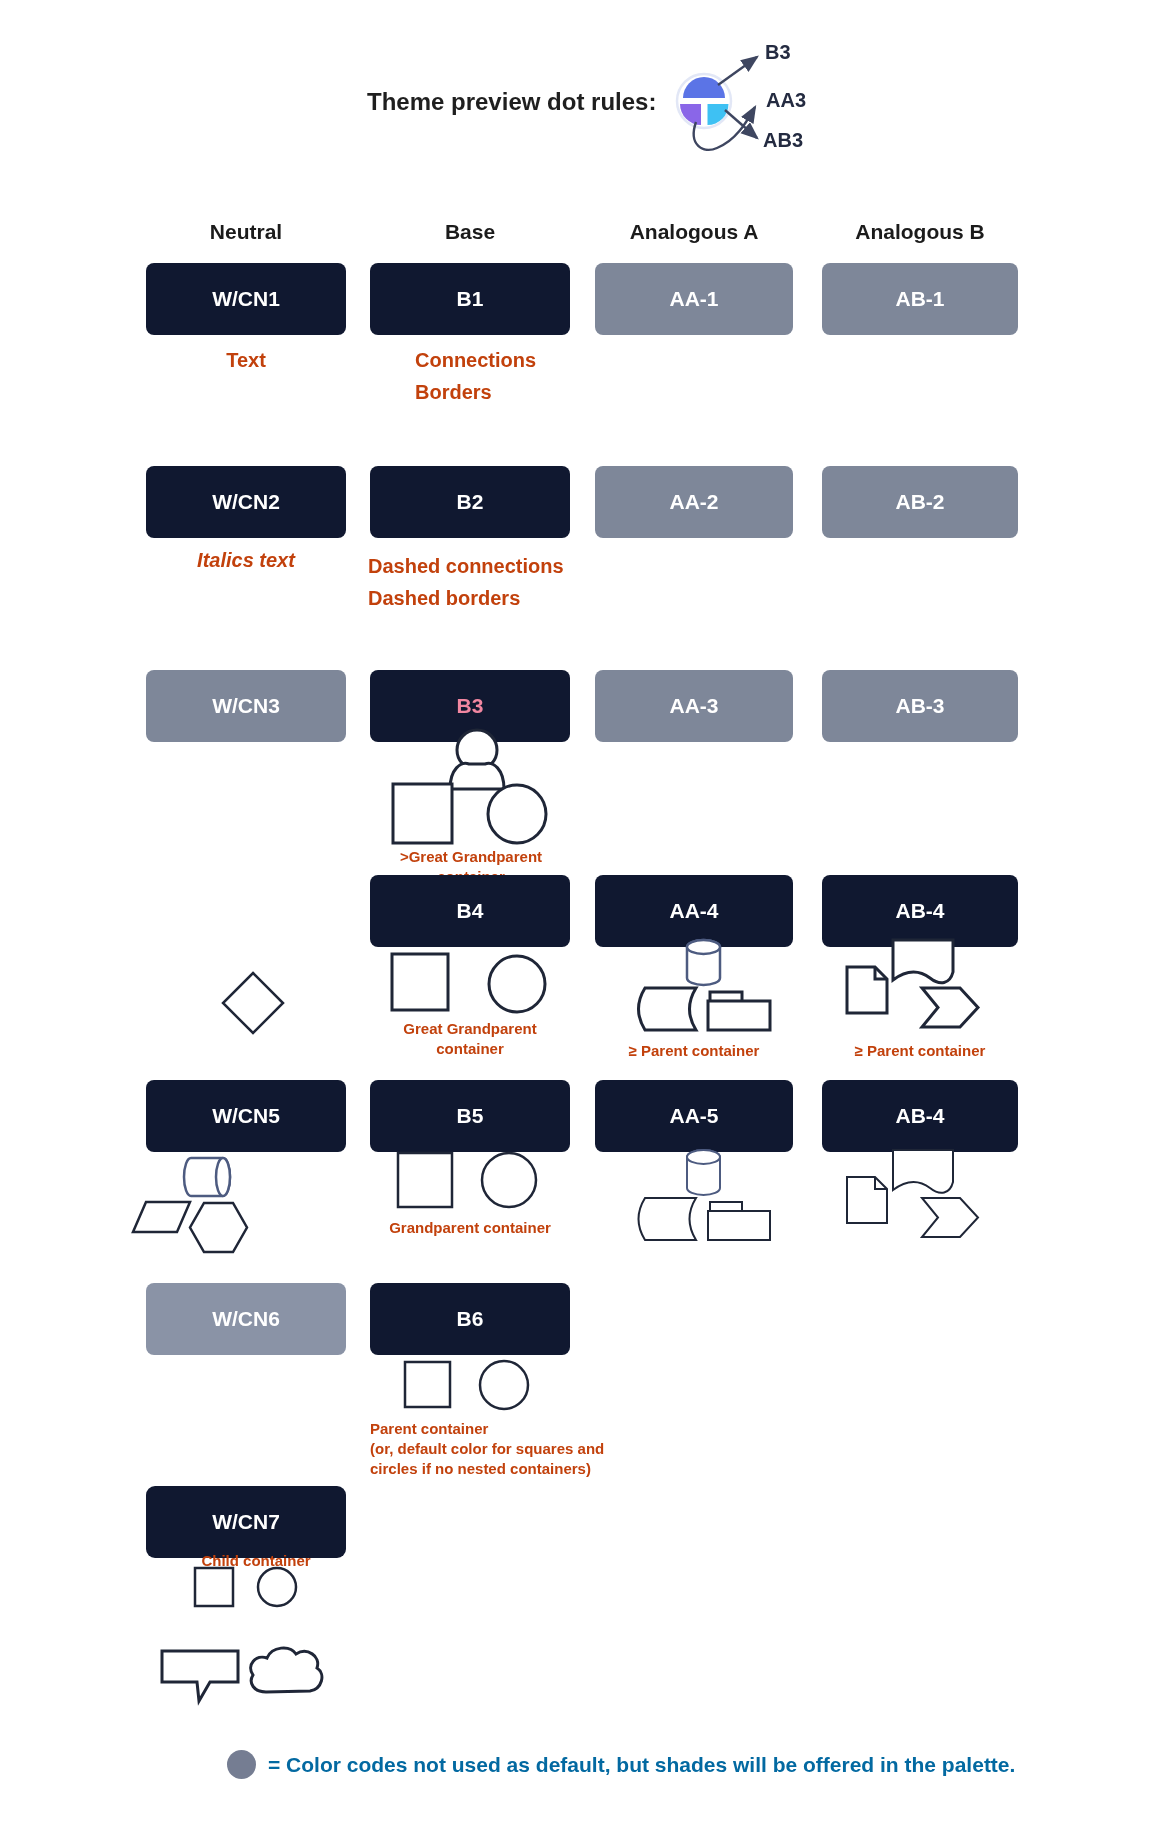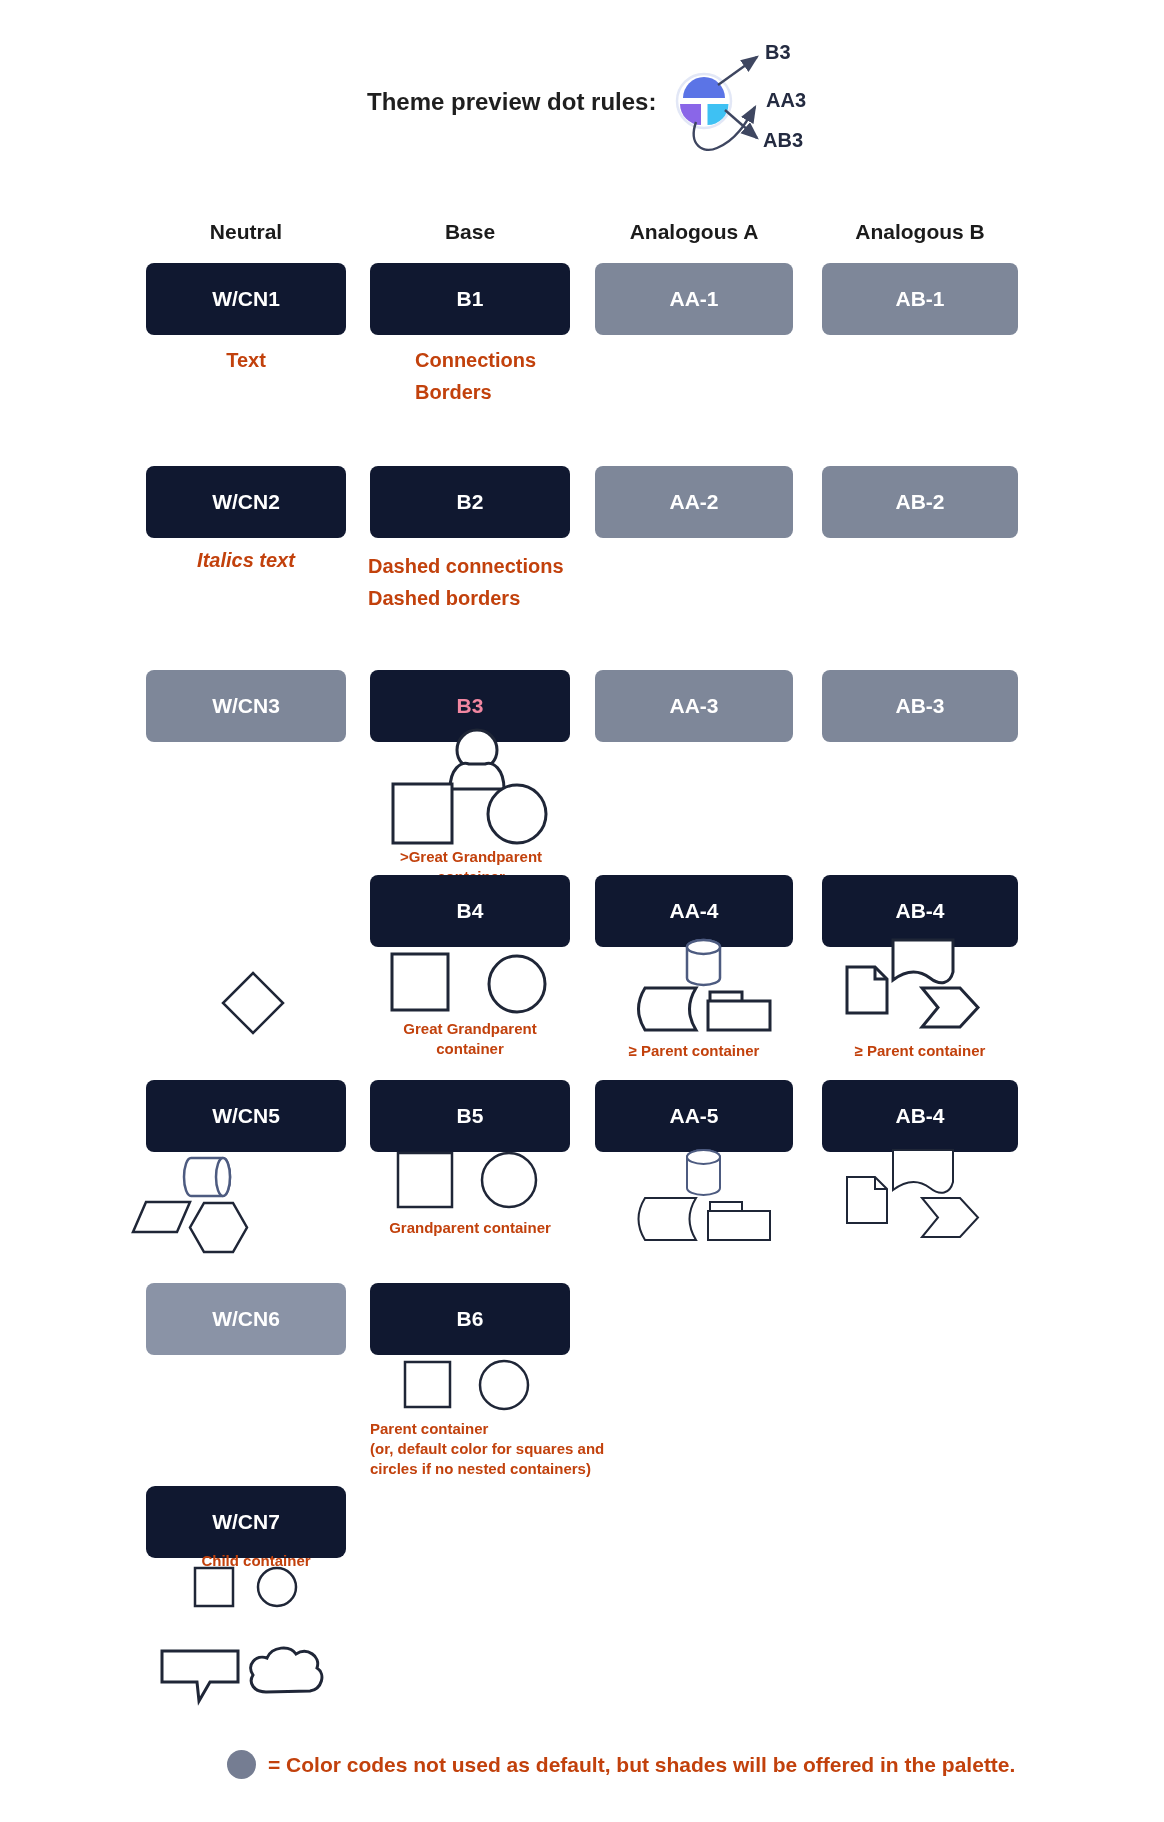--- a/index.html
+++ b/index.html
@@ -34,21 +34,21 @@
   .cyl2{fill:#fff;stroke:var(--cylinder-stroke,#4d5b80);stroke-width:2px;}
   .arrow{stroke:var(--arrow,#3e4660);stroke-width:2.4px;fill:none;}
   .arrowhead{fill:var(--arrow,#3e4660);}
   .ring{fill:none;stroke:var(--dot-ring,#e2e7f6);stroke-width:2.5px;}
   .pie-top{fill:var(--dot-blue,#5b74e6);}
   .pie-bl{fill:var(--dot-purple,#8a66e8);}
   .pie-br{fill:var(--dot-cyan,#3ec1f3);}
   .footer{position:absolute;left:227px;top:1750px;display:flex;align-items:center;gap:12px;}
   .footer-dot{width:29px;height:29px;border-radius:50%;background:var(--footer-dot,#757d92);
               flex:0 0 auto;}
-  .footer-text{font-size:21px;font-weight:bold;color:#c2410c;}
+  .footer-text{font-size:21px;font-weight:bold;color:#0369a1;}
 </style>
 </head>
 <body>
 
 <div id="page">
 
   <div class="abs title" style="left:367px;top:88px;">Theme preview dot rules:</div>
 
   <svg class="abs" style="left:655px;top:18px;" width="185" height="145" viewBox="0 0 185 145">
     <defs>

